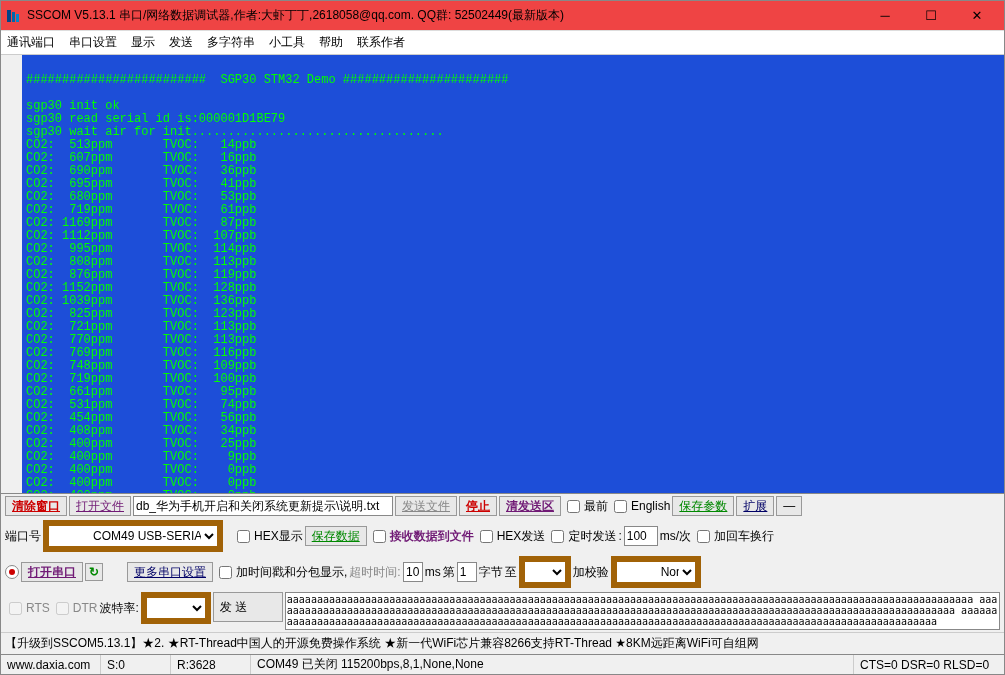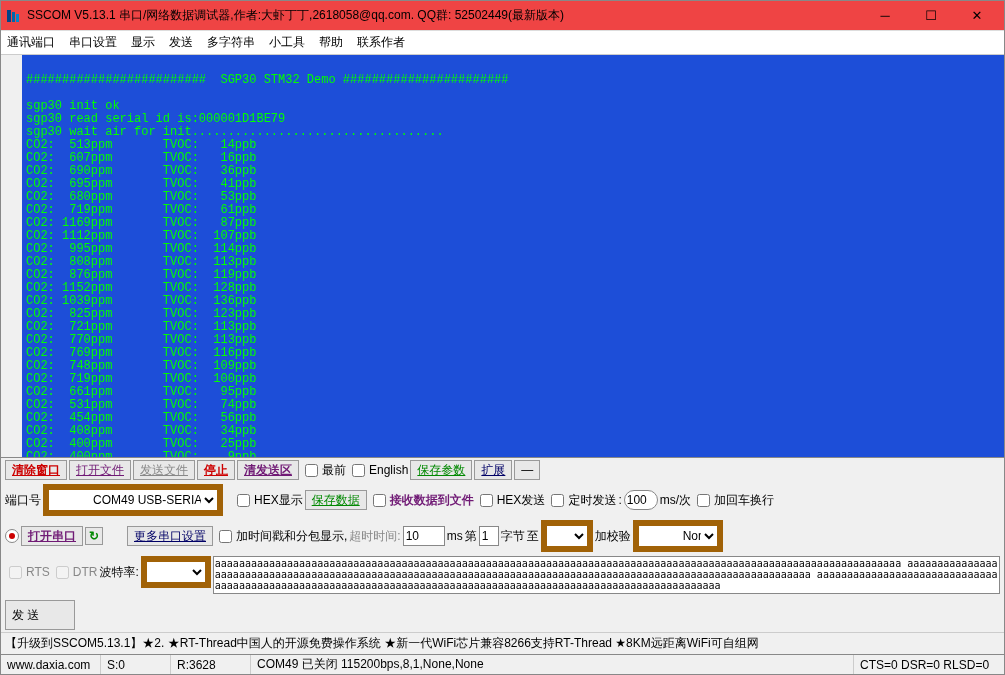--- a/index.html
+++ b/index.html
@@ -99,20 +99,21 @@
 CO2:  400ppm       TVOC:    0ppb
 CO2:  405ppm       TVOC:    0ppb
 CO2:  400ppm       TVOC:    0ppb
 </div>
 
 <div class="ctrl">
 
 <div class="row">
   <span class="lbtn red">清除窗口</span>
   <span class="lbtn blue">打开文件</span>
+  <input class="txtin" style="width: 260px;" value="db_华为手机开启和关闭系统更新提示\说明.txt">
   <span class="lbtn disabled">发送文件</span>
   <span class="lbtn red">停止</span>
   <span class="lbtn blue" style="font-weight:bold">清发送区</span>
   <input type="checkbox" class="cb" style="">
       <span class="lbl">最前</span>
   <input type="checkbox" class="cb" style="">
       <span class="lbl">English</span>
   <span class="lbtn green">保存参数</span>
   <span class="lbtn">扩展</span>
   <span class="btn">—</span>
@@ -120,47 +121,47 @@
 
 <div class="row">
   <span class="lbl">端口号</span>
   <select class="selin" style="width:180px"><option>COM49 USB-SERIAL CH340</option></select>
   <span style="width:6px"></span>
   <input type="checkbox" class="cb" style=""><span class="lbl">HEX显示</span>
   <span class="lbtn green">保存数据</span>
   <input type="checkbox" class="cb" style=""><span class="lbl blue" style="font-weight:bold">接收数据到文件</span>
   <input type="checkbox" class="cb" style=""><span class="lbl">HEX发送</span>
   <input type="checkbox" class="cb" style=""><span class="lbl">定时发送</span>:
-  <input class="txtin" style="width: 34px; border-radius: 10px;" value="100">
+  <input class="txtin" style="width: 34px;" value="100">
   <span class="lbl">ms/次</span>
   <input type="checkbox" class="cb" style=""><span class="lbl">加回车换行</span>
 </div>
 
 <div class="row">
   <span class="radiobtn sel"></span>
   <span class="lbtn blue" style="font-weight:bold">打开串口</span>
   <span class="reload">↻</span>
   <span style="width:20px"></span>
   <span class="lbtn">更多串口设置</span>
   <input type="checkbox" class="cb" style="">
       <span class="lbl">加时间戳和分包显示,</span>
   <span class="lbl disabled">超时时间:</span>
-  <input class="txtin" style="width: 42px;" value="10">
+  <input class="txtin" style="width: 20px; text-align: center;" value="10">
   <span class="lbl">ms</span>
   <span class="lbl">第</span>
   <input class="txtin" style="width: 20px;" value="1">
   <span class="lbl">字节</span>
   <span class="lbl">至</span>
   <select class="selin" style="width:50px"><option>末尾</option></select>
   <span class="lbl">加校验</span>
   <select class="selin" style="width:90px"><option>None</option></select>
 </div>
 
 <div class="row" style="align-items:flex-start">
-  <div style="display:flex;flex-direction:column;gap:12px">
+  <div style="display:flex;flex-direction:row;gap:2px">
     <div style="display:flex;align-items:center;gap:2px">
       <input type="checkbox" class="cb" disabled="" style="">
           <span class="lbl disabled">RTS</span>
       <input type="checkbox" class="cb" disabled="" style="">
           <span class="lbl disabled">DTR</span>
       <span class="lbl">波特率:</span>
       <select class="selin" style="width:70px"><option>115200</option></select>
     </div>
     <div style="display:flex;gap:2px;font-size:11px">
       <button class="btn" style="width:70px;height:30px">发   送</button>

